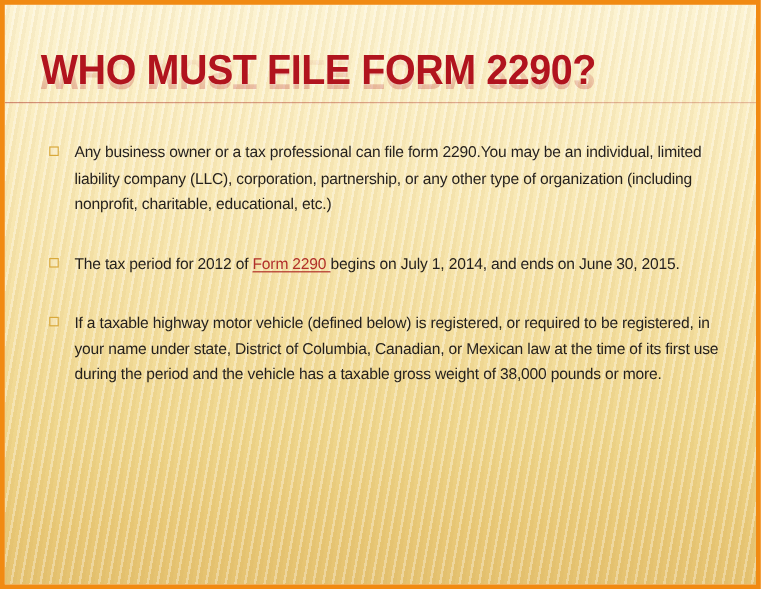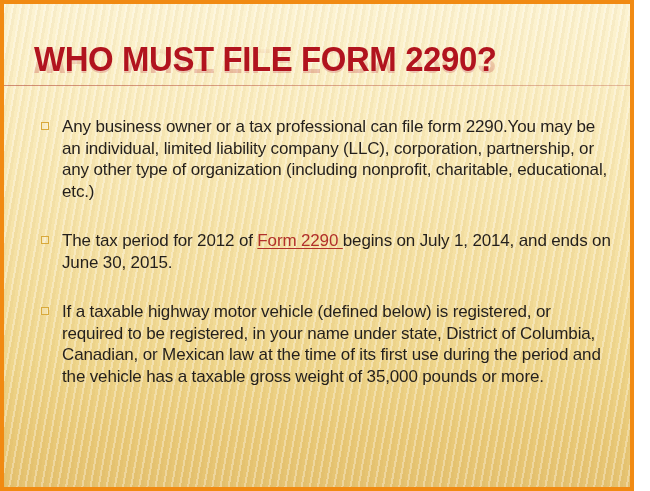--- a/index.html
+++ b/index.html
@@ -103,21 +103,21 @@
     position: absolute;
     left: 30px;
     right: 18px;
     top: 112px;
   }
 
   .bullet-item {
     position: relative;
     padding-left: 28px;
     margin-bottom: 28px;
-    font-size: 17px;
+    font-size: 13px;
     line-height: 21.5px;
     color: #231F1C;
     letter-spacing: -0.15px;
   }
 
   .bullet-item:last-child {
     margin-bottom: 0;
   }
 
   .bullet-marker {
@@ -161,18 +161,18 @@
       <span class="bullet-text">Any business owner or a tax professional can file form 2290.You may be an individual, limited liability company (LLC), corporation, partnership, or any other type of organization (including nonprofit, charitable, educational, etc.)</span>
     </div>
 
     <div class="bullet-item">
       <span class="bullet-marker"></span>
       <span class="bullet-text"><span>The tax period for 2012 of </span><a class="inline-link" href="#">Form 2290 </a><span>begins on July 1, 2014, and ends on June 30, 2015.</span></span>
     </div>
 
     <div class="bullet-item">
       <span class="bullet-marker"></span>
-      <span class="bullet-text">If a taxable highway motor vehicle (defined below) is registered, or required to be registered, in your name under state, District of Columbia, Canadian, or Mexican law at the time of its first use during the period and the vehicle has a taxable gross weight of 35,000 pounds or more.</span>
+      <span class="bullet-text">If a taxable highway motor vehicle (defined below) is registered, or required to be registered, in your name under state, District of Columbia, Canadian, or Mexican law at the time of its first use during the period and the vehicle has a taxable gross weight of 38,000 pounds or more.</span>
     </div>
 
   </div>
 
 </div>
 
 </body></html>

